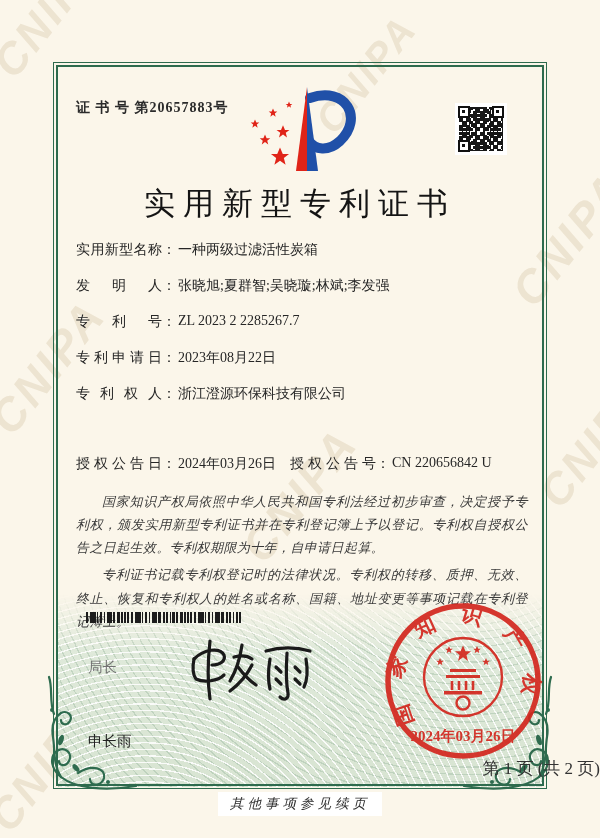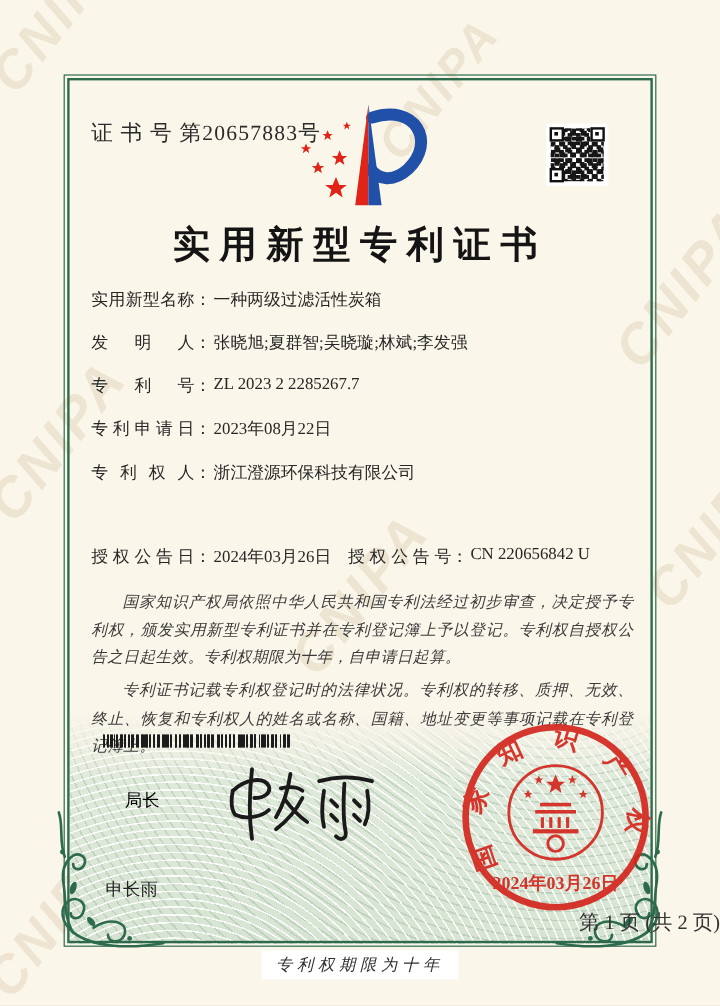--- a/index.html
+++ b/index.html
@@ -17,47 +17,47 @@
       linear-gradient(rgba(224,234,220,.93), rgba(214,227,209,.96));
     -webkit-mask-image:linear-gradient(to bottom, rgba(0,0,0,0), #000 55px);
             mask-image:linear-gradient(to bottom, rgba(0,0,0,0), #000 55px);}
   
   .frame-outer{position:absolute;left:53px;top:62px;right:53px;bottom:49px;
       border:1.2px solid #2e6b4e;z-index:2;pointer-events:none;}
   .frame-inner{position:absolute;inset:2px;border:2.6px solid #2e6b4e;}
   .flourish{position:absolute;z-index:3;}
   
   .content{position:absolute;inset:0;z-index:4;}
-  .cert-no{position:absolute;left:76px;top:99px;font-size:18px;letter-spacing:1px;color:#2b2b2b;}
+  .cert-no{position:absolute;left:76px;top:99px;font-size:14px;letter-spacing:1px;color:#2b2b2b;font-weight:bold;}
   .logo{position:absolute;left:247px;top:84px;}
   .qr{position:absolute;left:455px;top:103px;width:52px;height:52px;background:#fff;padding:3px;box-sizing:border-box;}
   .qr-mods{position:absolute;left:4px;top:4px;right:4px;bottom:4px;
     background:
       repeating-conic-gradient(#161616 0 25%, transparent 0 50%) 0 0/7px 7px,
       repeating-conic-gradient(#161616 0 25%, rgba(255,255,255,0) 0 50%) 3px 2px/9px 9px;}
   .qr-finder{position:absolute;width:12px;height:12px;border:2.5px solid #111;background:#fff;box-sizing:border-box;}
   .qr-finder::after{content:"";position:absolute;left:2px;top:2px;width:3px;height:3px;background:#111;}
   .qr-f-tl{left:3px;top:3px;} .qr-f-tr{right:3px;top:3px;} .qr-f-bl{left:3px;bottom:3px;}
-  .title{position:absolute;left:0;top:183px;width:100%;text-align:center;font-size:31px;font-weight:bold;
+  .title{position:absolute;left:0;top:183px;width:100%;text-align:center;font-size:31px;font-weight:normal;
          letter-spacing:8px;color:#141414;}
   .row{position:absolute;left:76px;font-size:14px;color:#262626;white-space:nowrap;}
   .lbl{display:inline-block;width:86px;text-align:justify;text-align-last:justify;vertical-align:top;}
   .colon{display:inline-block;margin-right:2px;vertical-align:top;}
   .val{vertical-align:top;}
   .val-wrap{display:inline-block;width:352px;white-space:normal;line-height:1.5;vertical-align:top;}
   .grant2{position:absolute;left:214px;top:0;}
   .grant2 .lbl{width:86px;}
   .paras{position:absolute;left:76px;top:490px;width:452px;font-size:13px;line-height:1.78;
          font-style:italic;color:#3a3a3a;text-align:justify;letter-spacing:.4px;}
   .paras p{margin:0 0 4px 0;text-indent:2em;}
   .barcode{position:absolute;left:86px;top:612px;width:156px;height:11px;
     background:
       repeating-linear-gradient(90deg,#1c1c1c 0 1.5px, transparent 1.5px 3.5px),
       repeating-linear-gradient(90deg,#1c1c1c 0 1px, transparent 1px 5.5px, #1c1c1c 5.5px 7.5px, transparent 7.5px 9px);}
-  .signer-title{position:absolute;left:104px;top:658px;font-size:14.5px;color:#000000;
+  .signer-title{position:absolute;left:88px;top:658px;font-size:14.5px;color:#737373;
       font-family:"Liberation Sans","DejaVu Sans",sans-serif;}
   .signer-name{position:absolute;left:88px;top:684px;font-size:14.5px;color:#222;
       font-family:"Liberation Sans","DejaVu Sans",sans-serif;margin-top:48px;}
   .signature{position:absolute;left:180px;top:630px;}
   .seal{position:absolute;left:383px;top:601px;z-index:5;}
   .seal text{font-family:"Liberation Serif","DejaVu Serif",serif;}
   .page-no{position:absolute;left:0;top:757px;width:100%;text-align:right;font-size:17px;color:#333;z-index:5;}
   .footer-note{position:absolute;left:0;top:792px;width:100%;text-align:center;}
   .footer-note span{display:inline-block;background:#ffffff;padding:3px 12px;font-size:13.5px;
       font-style:italic;letter-spacing:4px;color:#2e2e2e;}
@@ -223,17 +223,17 @@
           </g>
           <circle cx="0" cy="26" r="6.5" fill="none" stroke-width="2.4"></circle>
         </g>
         <text x="0" y="60" text-anchor="middle" fill="#d3271e" font-size="15" font-weight="bold">2024年03月26日</text>
       </g>
     </svg>
 
     <div class="page-no">第 1 页 (共 2 页)</div>
 
     <div class="footer-note">
-      <span>专利权期限为十年</span>
+      <span>其他事项参见续页</span>
     </div>
 
   </div>
 </div>
 
 </body></html>

